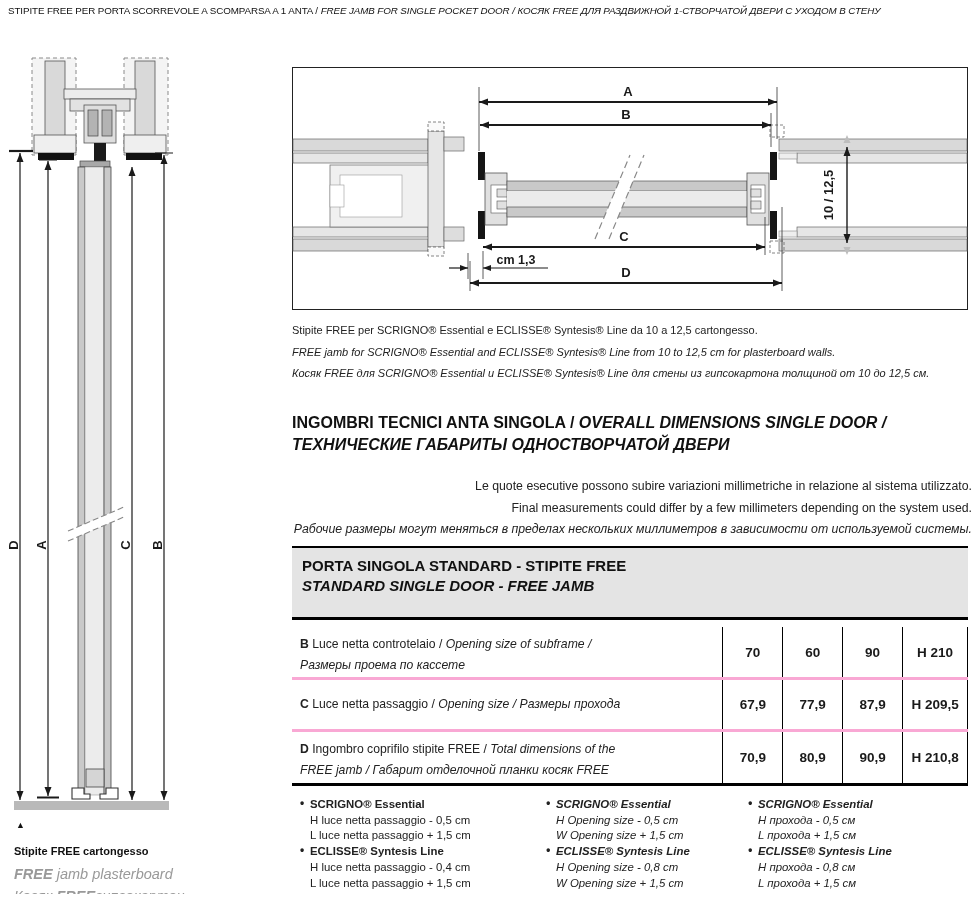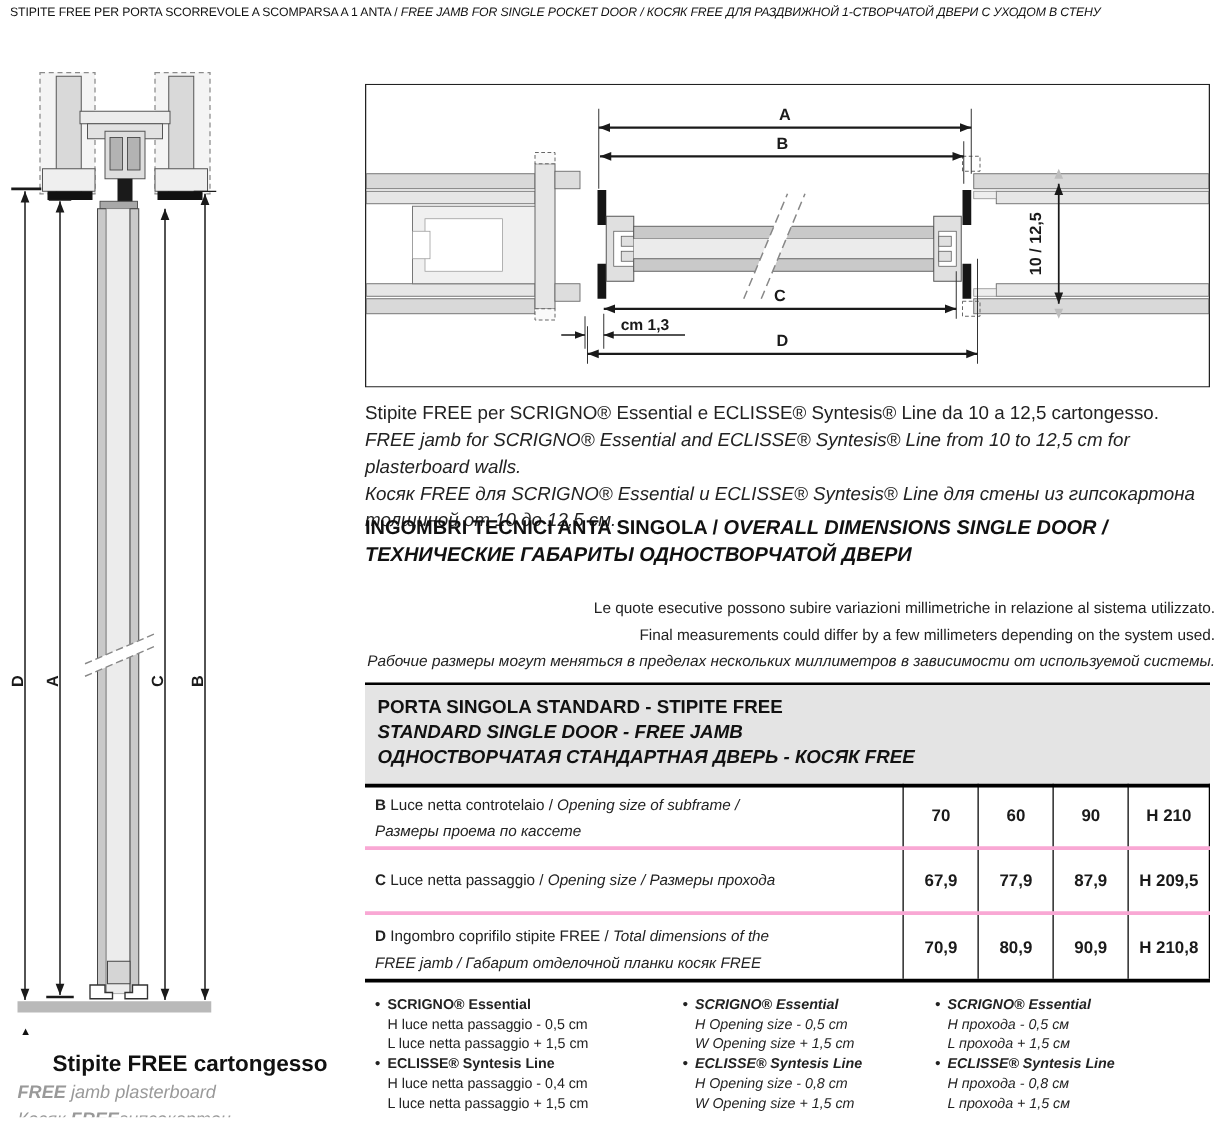--- a/index.html
+++ b/index.html
@@ -5,45 +5,45 @@
   html,body{margin:0;padding:0;background:#fff;}
   #page{position:relative;width:973px;height:894px;background:#fff;overflow:hidden;
         font-family:"Liberation Sans",sans-serif;color:#1a1a1a;}
   .abs{position:absolute;}
   .i{font-style:italic;}
   .b{font-weight:bold;}
   .gray{color:#999;}
   
   .hdr{left:8px;top:5px;width:960px;font-size:9.8px;letter-spacing:-0.1px;color:#111;white-space:nowrap;}
   
-  .plan-cap{left:292px;top:320px;width:676px;font-size:15px;line-height:21.5px;color:#222;}
+  .plan-cap{left:292px;top:320px;width:676px;font-size:11px;line-height:21.5px;color:#222;}
   
   .sec-head{left:292px;top:412px;width:680px;font-size:16px;font-weight:bold;line-height:21.5px;color:#111;}
   .sec-notes{left:292px;top:476px;width:680px;font-size:12.3px;line-height:21.5px;color:#222;text-align:right;}
   
   .tbl-title{left:292px;top:546px;width:656px;background:#e4e4e4;border-top:2px solid #000;
-             border-bottom:3px solid #000;padding:8px 10px 11px 10px;
+             border-bottom:3px solid #000;padding:8px 10px 21px 10px;
              font-size:15px;font-weight:bold;line-height:20px;color:#111;}
   
   .dim-table{left:292px;top:627px;width:676px;border-bottom:3px solid #000;font-size:12.2px;}
   .t-row{display:flex;align-items:stretch;}
   .t-row.sep{border-bottom:3px solid #f9a8d4;}
   .t-desc{width:423px;border-right:1px solid #000;padding:7px 0 0 8px;line-height:20.5px;color:#222;}
   .t-val{width:59px;border-right:1px solid #000;display:flex;align-items:center;justify-content:center;
          font-weight:bold;font-size:13.5px;}
   .t-val.last{width:64px;}
   .rB{height:50px;} .rC{height:49px;} .rD{height:51px;justify-content:center;}
   
   .blt-col{top:797px;font-size:11.4px;line-height:15.7px;color:#222;}
   .blt-line{position:relative;padding-left:10px;}
   .blt-dot{position:absolute;left:0;top:-1px;font-size:12px;}
   
   .marker{left:16px;top:820px;font-size:9px;color:#111;}
   .left-cap{left:14px;top:840px;line-height:22.5px;}
-  .left-cap .l1{font-size:18px;font-weight:600;color:#111;margin-left:28px;}
+  .left-cap .l1{font-size:11px;font-weight:600;color:#111;}
   .left-cap .l1 .xb{font-weight:800;}
   .left-cap .l23{font-size:14.5px;}
   svg text{font-family:"Liberation Sans",sans-serif;}
   .dimlbl{font-size:13px;font-weight:bold;fill:#1a1a1a;}
 </style>
 </head>
 <body>
 
 <div id="page">
 
@@ -233,21 +233,20 @@
 
   <div class="abs sec-notes">
     <div>Le quote esecutive possono subire variazioni millimetriche in relazione al sistema utilizzato.</div>
     <div>Final measurements could differ by a few millimeters depending on the system used.</div>
     <div class="i">Рабочие размеры могут меняться в пределах нескольких миллиметров в зависимости от используемой системы.</div>
   </div>
 
   <div class="abs tbl-title">
     <div>PORTA SINGOLA STANDARD - STIPITE FREE</div>
     <div class="i">STANDARD SINGLE DOOR - FREE JAMB</div>
-    <div class="i">ОДНОСТВОРЧАТАЯ СТАНДАРТНАЯ ДВЕРЬ - КОСЯК FREE</div>
   </div>
 
   <div class="abs dim-table">
     <div class="t-row rB sep">
       <div class="t-desc">
         <span class="b">B</span> <span>Luce netta controtelaio / </span><span class="i">Opening size of subframe /</span><br>
         <span class="i">Размеры проема по кассете</span>
       </div>
       <div class="t-val">70</div>
       <div class="t-val">60</div>

